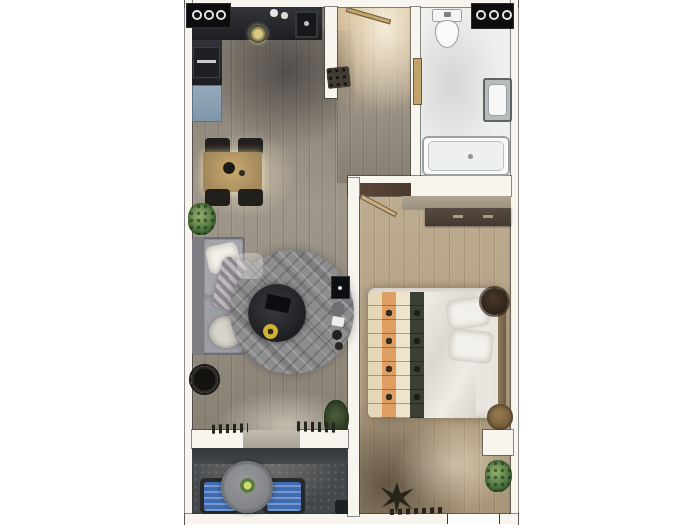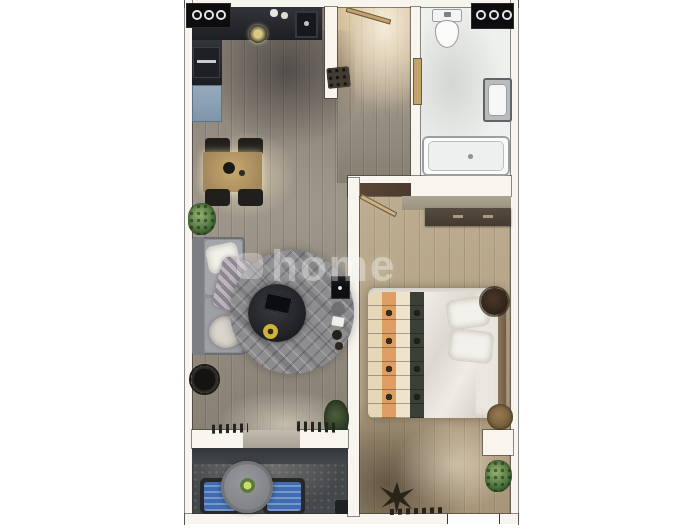--- a/index.html
+++ b/index.html
@@ -176,16 +176,15 @@
     <div class="a" style="left:205px;top:508px;width:56px;height:6px;background:repeating-linear-gradient(90deg,#2a2218 0 4px,transparent 4px 8px);transform:rotate(-2deg);"></div>
 
     <div class="a wall" style="left:298px;top:430px;width:30px;height:25px;"></div>
     <div class="a green-plant" style="left:300px;top:460px;width:27px;height:32px;">
         <div class="a green-dots" style="left:0;top:0;right:0;bottom:0;"></div>
       </div>
     <div class="a" style="left:262px;top:514px;width:53px;height:10px;background:#fdfdfb;box-shadow:inset 1px 0 0 #3a3a3a, inset -1px 0 0 #3a3a3a;"></div>
 
     <div class="a watermark glow" style="left:52px;top:240px;width:220px;height:52px;">
       <span class="logo"></span>
-      <span>home</span>
     </div>
   </div>
 </div>
 
 </body></html>

